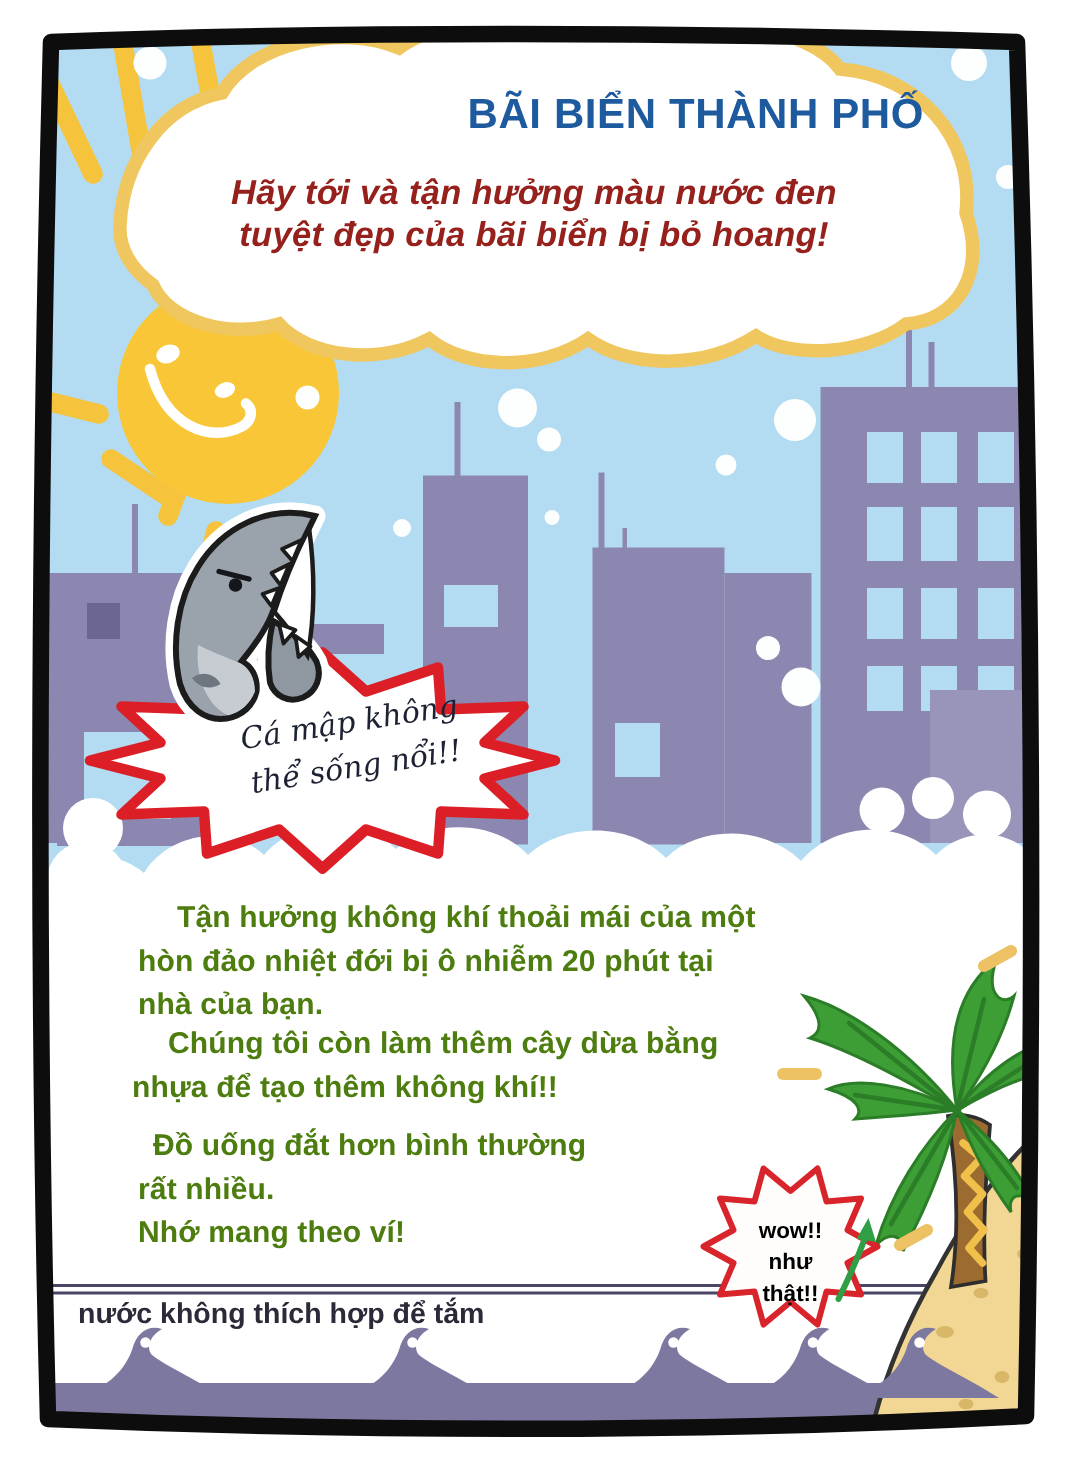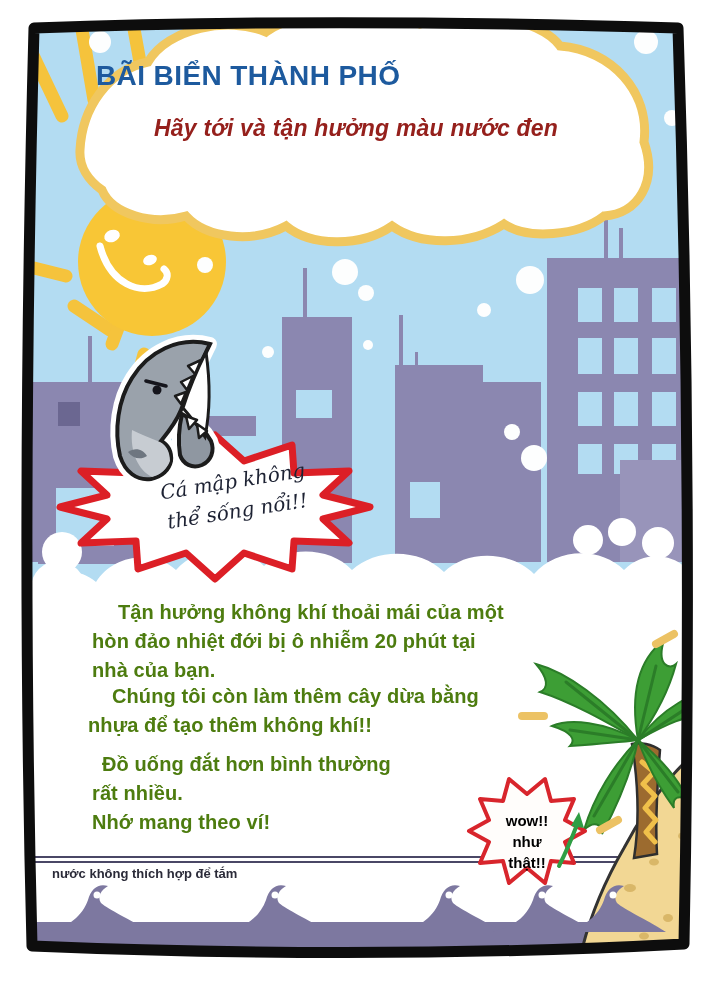--- a/index.html
+++ b/index.html
@@ -1,35 +1,35 @@
 <!DOCTYPE html>
 <html><head>
 <meta charset="utf-8">
 <style>
   html,body{margin:0;padding:0;background:#ffffff;}
   #page{position:relative;width:712px;height:986px;overflow:hidden;background:#ffffff;
         font-family:"Liberation Sans","DejaVu Sans",sans-serif;}
   #art{position:absolute;left:0;top:0;}
   .txt{position:absolute;z-index:5;}
-  .title{width:520px;left:96px;top:60px;text-align:left;
+  .title{width:520px;left:96px;top:60px;text-align:right;
          font-size:28px;font-weight:bold;letter-spacing:.4px;color:#1d5a9e;}
   .tagline{width:500px;left:106px;text-align:center;font-style:italic;font-weight:bold;
            font-size:23px;color:#95201c;letter-spacing:.2px;}
   .tag1{top:115px;} .tag2{top:143px;}
   .shark-callout{left:128px;top:466px;width:214px;text-align:center;
       transform:rotate(-9deg);font-family:"DejaVu Serif","Liberation Serif",serif;
       font-style:italic;font-size:20px;line-height:30px;color:#1d2233;}
   .body-par{color:#4d7c0f;font-weight:bold;font-size:20px;line-height:29px;letter-spacing:.1px;}
   .par1{left:92px;top:598px;width:420px;text-indent:26px;}
   .par2{left:88px;top:682px;width:392px;text-indent:24px;}
   .par3{left:92px;top:750px;width:330px;text-indent:10px;}
   .par4{left:92px;top:808px;width:330px;}
   .wow{left:487px;top:810px;width:80px;text-align:center;color:#000000;
        font-weight:bold;font-size:15px;line-height:21px;}
-  .footnote{left:52px;top:866px;width:360px;color:#2a2a38;font-weight:600;font-size:13px;}
+  .footnote{left:52px;top:866px;width:360px;color:#2a2a38;font-weight:600;font-size:19px;}
 </style>
 </head>
 <body>
 
 <div id="page">
 
 <svg id="art" width="712" height="986" viewBox="0 0 712 986" xmlns="http://www.w3.org/2000/svg">
   <defs>
     <clipPath id="inner">
       <path d="M36,32 C250,25 480,26 674,32 C684,330 686,640 680,940 C460,952 220,950 36,942 C28,640 30,330 36,32 Z"></path>
@@ -226,20 +226,21 @@
       <path d="M559,866 C566,852 572,838 578,822" fill="none" stroke="#2f9e44" stroke-width="4" stroke-linecap="round"></path>
       <polygon points="571,826 579,812 584,828" fill="#2f9e44"></polygon>
     </g>
   </g>
 
   <path d="M34,28 C250,20 480,22 678,28 C688,330 690,640 684,944 C460,956 220,954 32,946 C24,640 26,330 34,28 Z" fill="none" stroke="#0d0d0d" stroke-width="11" stroke-linejoin="round"></path>
 </svg>
 
   <div class="txt title">BÃI BIỂN THÀNH PHỐ</div>
   <div class="txt tagline tag1">Hãy tới và tận hưởng màu nước đen</div>
+  <div class="txt tagline tag2">tuyệt đẹp của bãi biển bị bỏ hoang!</div>
 
   <div class="txt shark-callout">
     <div>Cá mập không</div>
     <div>thể sống nổi!!</div>
   </div>
 
   <div class="txt body-par par1">Tận hưởng không khí thoải mái của một hòn đảo nhiệt đới bị ô nhiễm 20 phút tại nhà của bạn.</div>
   <div class="txt body-par par2">Chúng tôi còn làm thêm cây dừa bằng nhựa để tạo thêm không khí!!</div>
   <div class="txt body-par par3">Đồ uống đắt hơn bình thường rất nhiều.</div>
   <div class="txt body-par par4">Nhớ mang theo ví!</div>

